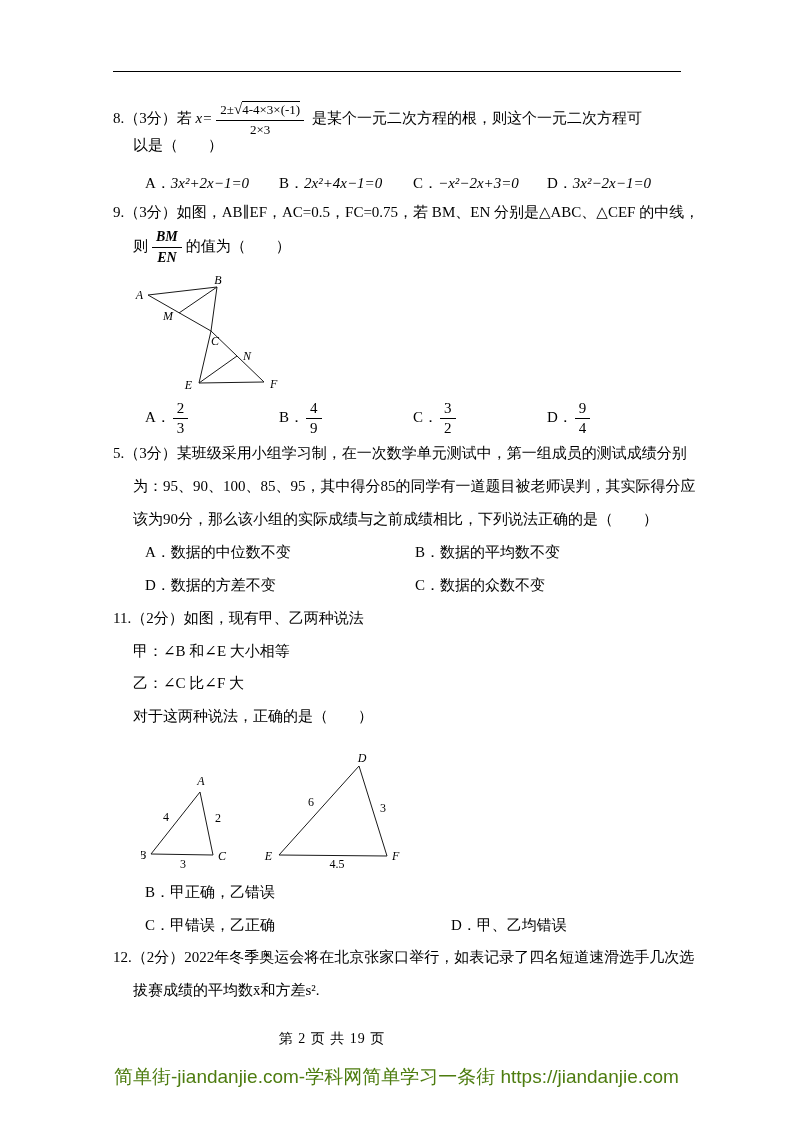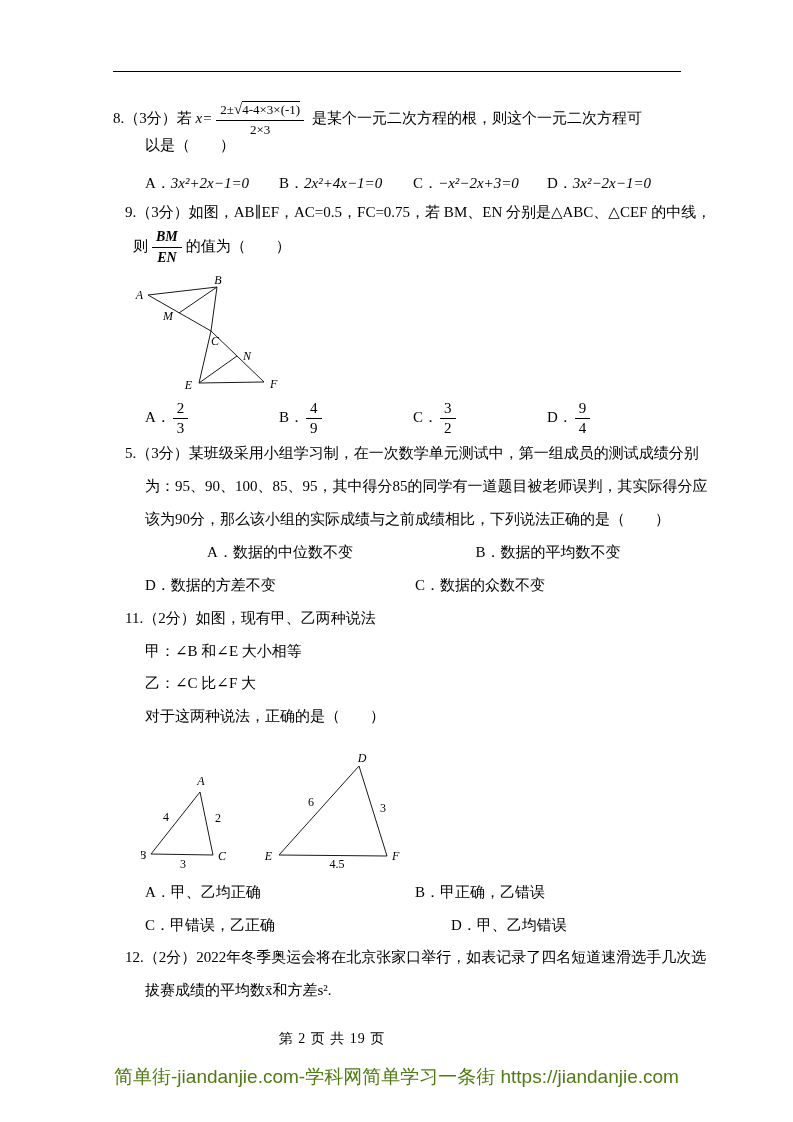--- a/index.html
+++ b/index.html
@@ -4,21 +4,21 @@
 <style>
   html,body{margin:0;padding:0;}
   body{
     width:793px;height:1122px;position:relative;background:#ffffff;
     font-family:"Liberation Serif","DejaVu Serif",serif;color:#000;font-size:15px;
     overflow:hidden;
   }
   .content{position:absolute;left:113px;top:0;width:568px;}
   .abs{position:absolute;white-space:nowrap;}
   .rule{border-top:1px solid #000;width:568px;height:0;}
-  .line{line-height:22px;margin-left:12px;}
+  .line{line-height:22px;}
   .indent{padding-left:20px;}
   .math{font-style:italic;}
   
   .frac{display:inline-flex;flex-direction:column;align-items:center;vertical-align:middle;
         font-size:13px;line-height:1.3;margin:0 4px;text-align:center;}
   .frac-num{display:inline-block;border-bottom:1px solid #000;padding:0 4px 1px 4px;white-space:nowrap;}
   .frac-den{padding-top:1px;}
   .rad-sign{font-size:15px;}
   .radicand{border-top:1px solid #000;}
   
@@ -105,21 +105,21 @@
         </span></span>
     <span class="opt"><span>D．</span><span class="sfrac">
           <span class="sf-top">9</span>
           <span class="sf-bot">4</span>
         </span></span>
   </div>
 
   <div class="abs line" style="top:442px;">5.（3分）某班级采用小组学习制，在一次数学单元测试中，第一组成员的测试成绩分别</div>
   <div class="abs line indent" style="top:475px;">为：95、90、100、85、95，其中得分85的同学有一道题目被老师误判，其实际得分应</div>
   <div class="abs line indent" style="top:508px;">该为90分，那么该小组的实际成绩与之前成绩相比，下列说法正确的是（　　）</div>
-  <div class="abs opts two" style="top:541px;text-align:center;">
+  <div class="abs opts two" style="top:541px;">
     <span class="opt">A．数据的中位数不变</span>
     <span class="opt">B．数据的平均数不变</span>
   </div>
   <div class="abs opts two" style="top:574px;">
     <span class="opt">D．数据的方差不变</span>
     <span class="opt">C．数据的众数不变</span>
   </div>
 
   <div class="abs line" style="top:607px;">11.（2分）如图，现有甲、乙两种说法</div>
   <div class="abs line indent" style="top:640px;">甲：∠B 和∠E 大小相等</div>
@@ -137,21 +137,20 @@
     <text x="42" y="116" text-anchor="middle">3</text>
     <text class="pt" x="221" y="10" text-anchor="middle">D</text>
     <text class="pt" x="131" y="108" text-anchor="end">E</text>
     <text class="pt" x="251" y="108" text-anchor="start">F</text>
     <text x="170" y="54" text-anchor="middle">6</text>
     <text x="239" y="60" text-anchor="start">3</text>
     <text x="196" y="116" text-anchor="middle">4.5</text>
   </svg>
 
   <div class="abs opts two" style="top:881px;">
-    <span class="opt">A．甲、乙均正确</span>
     <span class="opt">B．甲正确，乙错误</span>
   </div>
   <div class="abs opts two" style="top:914px;gap:36px;">
     <span class="opt">C．甲错误，乙正确</span>
     <span class="opt">D．甲、乙均错误</span>
   </div>
 
   <div class="abs line" style="top:946px;text-align:center;">12.（2分）2022年冬季奥运会将在北京张家口举行，如表记录了四名短道速滑选手几次选</div>
   <div class="abs line indent" style="top:979px;">拔赛成绩的平均数x̄和方差s².</div>
 

